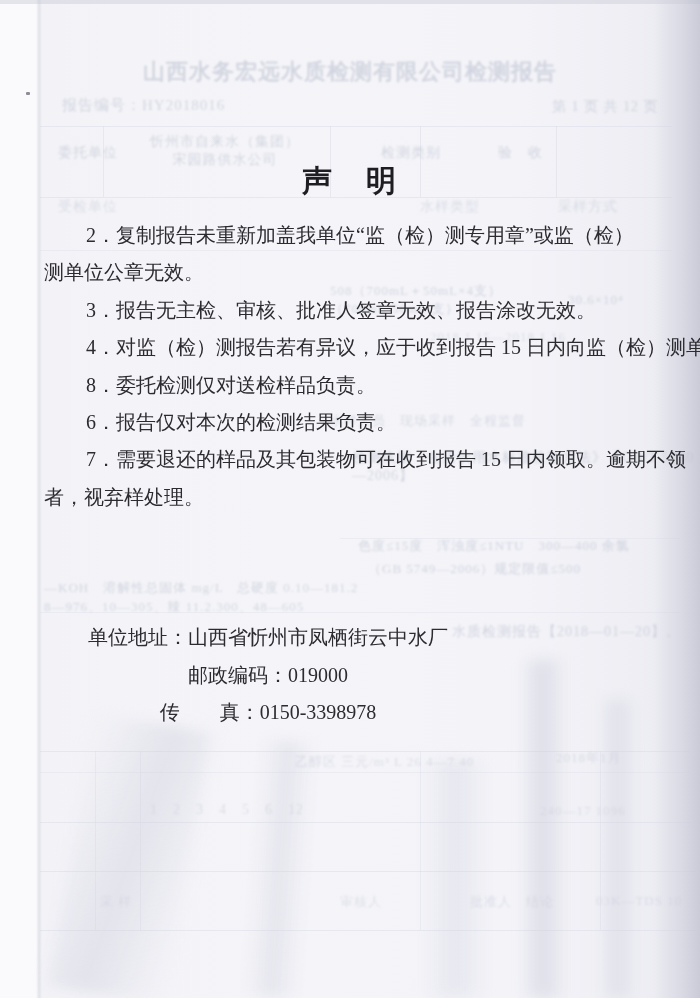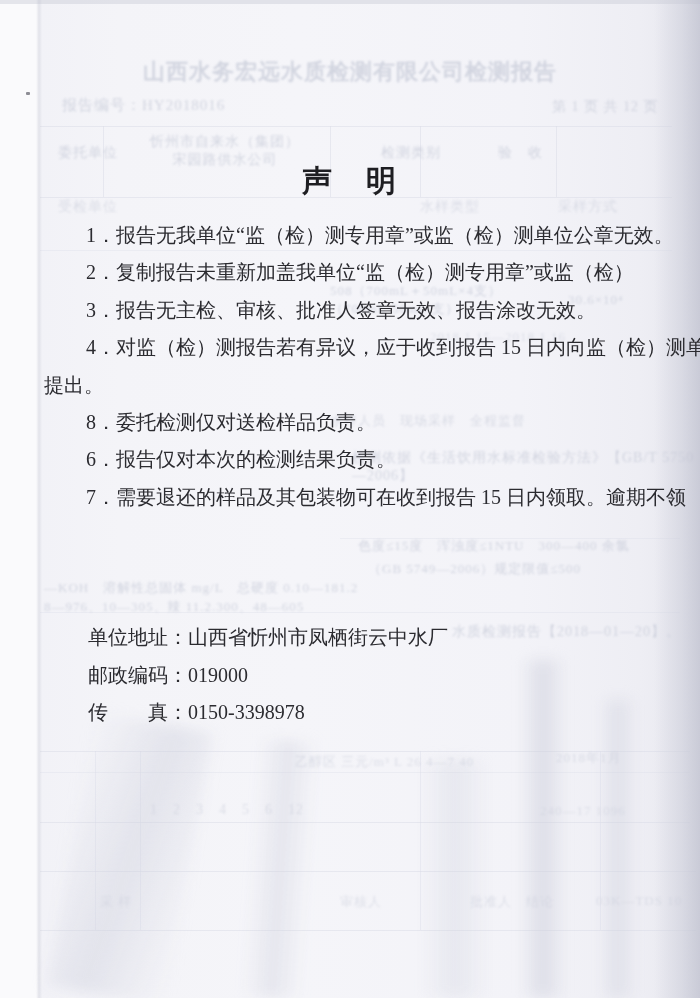--- a/index.html
+++ b/index.html
@@ -28,21 +28,21 @@
   .s5{left:420px;top:760px;width:70px;height:238px;background:linear-gradient(90deg,transparent,rgba(208,210,222,.35),transparent);}
   .speck{left:26px;top:92px;width:4px;height:3px;background:#8d8d95;border-radius:1px;}
   
   .front{color:#2b2b30;}
   .doc-title{position:absolute;left:0;top:161px;width:700px;text-align:center;
     font-family:"Liberation Sans","DejaVu Sans",sans-serif;font-weight:700;font-size:30px;color:#1e1e22;letter-spacing:2px;}
   .body-text{position:absolute;left:44px;top:217px;width:622px;font-size:20px;line-height:37.4px;}
   .body-text .ln{white-space:pre;}
   .ln.first{text-indent:42px;}
   .contact{position:absolute;left:88px;top:619px;font-size:20px;line-height:37.6px;}
-  .contact div{white-space:pre;}
+  .contact div{white-space:pre;text-align:center;}
 </style>
 </head>
 <body>
 
 <div class="scan">
 
   <div class="layer bleed">
 
     <div class="gl gl-h" style="left:40px;top:126px;width:632px"></div>
     <div class="gl gl-h" style="left:40px;top:197px;width:632px"></div>
@@ -105,28 +105,28 @@
   <div class="shade streak s2"></div>
   <div class="shade streak s3"></div>
   <div class="shade streak s4"></div>
   <div class="shade streak s5"></div>
   <div class="shade speck"></div>
 
   <div class="layer front">
     <div class="doc-title">声　明</div>
 
     <div class="body-text">
-      <div class="ln first">1．报告无我单位“监（检）测专用章”或监（检）测单位公章无效。</div>
       <div class="ln first">2．复制报告未重新加盖我单位“监（检）测专用章”或监（检）</div>
+      <div class="ln">测单位公章无效。</div>
       <div class="ln first">3．报告无主检、审核、批准人签章无效、报告涂改无效。</div>
       <div class="ln first">4．对监（检）测报告若有异议，应于收到报告 15 日内向监（检）测单位</div>
-      <div class="ln">提出。</div>
       <div class="ln first">8．委托检测仅对送检样品负责。</div>
       <div class="ln first">6．报告仅对本次的检测结果负责。</div>
       <div class="ln first">7．需要退还的样品及其包装物可在收到报告 15 日内领取。逾期不领</div>
+      <div class="ln">者，视弃样处理。</div>
     </div>
 
     <div class="contact">
       <div>单位地址：山西省忻州市凤栖街云中水厂</div>
       <div>邮政编码：019000</div>
       <div>传　　真：0150-3398978</div>
     </div>
   </div>
 
 </div>

